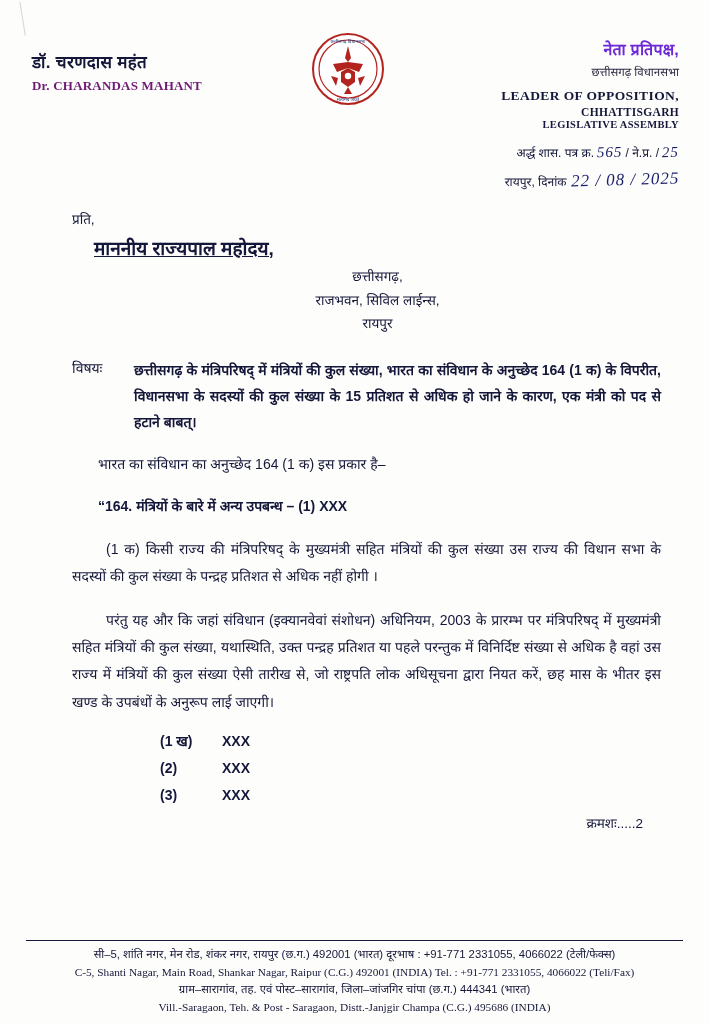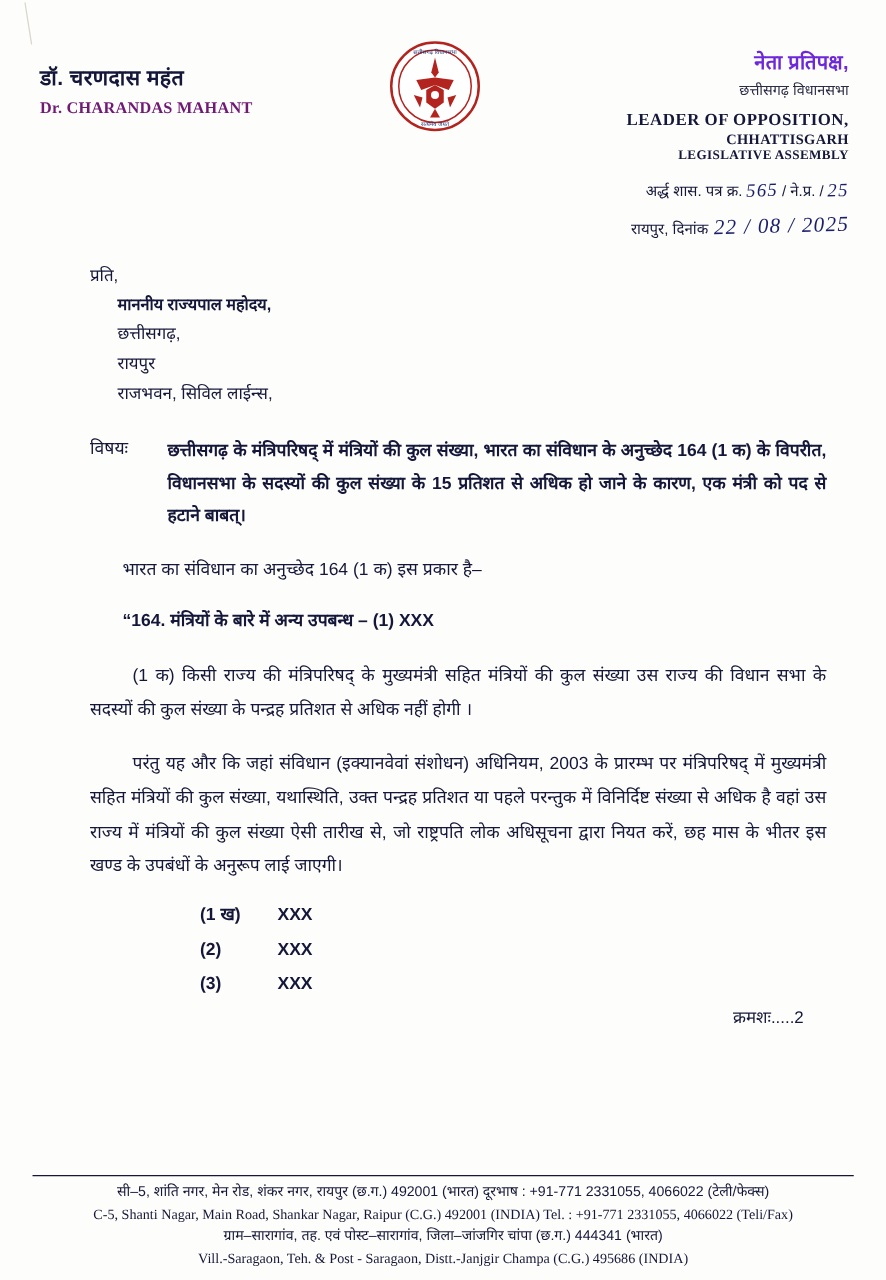--- a/index.html
+++ b/index.html
@@ -137,22 +137,22 @@
   
   .body-wrap {
     padding: 18px 30px 0 54px;
     font-family: "Liberation Sans", sans-serif;
     color: #15173a;
   }
   .to-block {
     font-size: 13.5px;
     line-height: 1.75;
   }
-  .to-block .l0 { margin-left: 22px; }
-  .to-block .l1 { font-weight: bold; font-size: 13px; margin-left: 22px; }
+  .to-block .l0 { margin-left: 22px; text-align: center; }
+  .to-block .l1 { font-weight: bold; font-size: 19px; margin-left: 22px; text-decoration: underline; }
   .subject-row {
     display: flex;
     margin-top: 22px;
     font-size: 14px;
   }
   .subject-label {
     width: 62px;
     flex: 0 0 62px;
     font-weight: normal;
   }
@@ -273,22 +273,22 @@
       </div>
     </div>
   </div>
 
   <div class="body-wrap">
 
     <div class="to-block">
       <div>प्रति,</div>
       <div class="l1">माननीय राज्यपाल महोदय,</div>
       <div class="l0">छत्तीसगढ़,</div>
+      <div class="l0">राजभवन, सिविल लाईन्स,</div>
       <div class="l0">रायपुर</div>
-      <div class="l0">राजभवन, सिविल लाईन्स,</div>
     </div>
 
     <div class="subject-row">
       <div class="subject-label">विषयः</div>
       <div class="subject-text">छत्तीसगढ़ के मंत्रिपरिषद् में मंत्रियों की कुल संख्या, भारत का संविधान के अनुच्छेद 164 (1 क) के विपरीत, विधानसभा के सदस्यों की कुल संख्या के 15 प्रतिशत से अधिक हो जाने के कारण, एक मंत्री को पद से हटाने बाबत्।</div>
     </div>
 
     <div class="para lead">भारत का संविधान का अनुच्छेद 164 (1 क) इस प्रकार है–</div>
 
     <div class="para quote">“164. मंत्रियों के बारे में अन्य उपबन्ध – (1) XXX</div>

